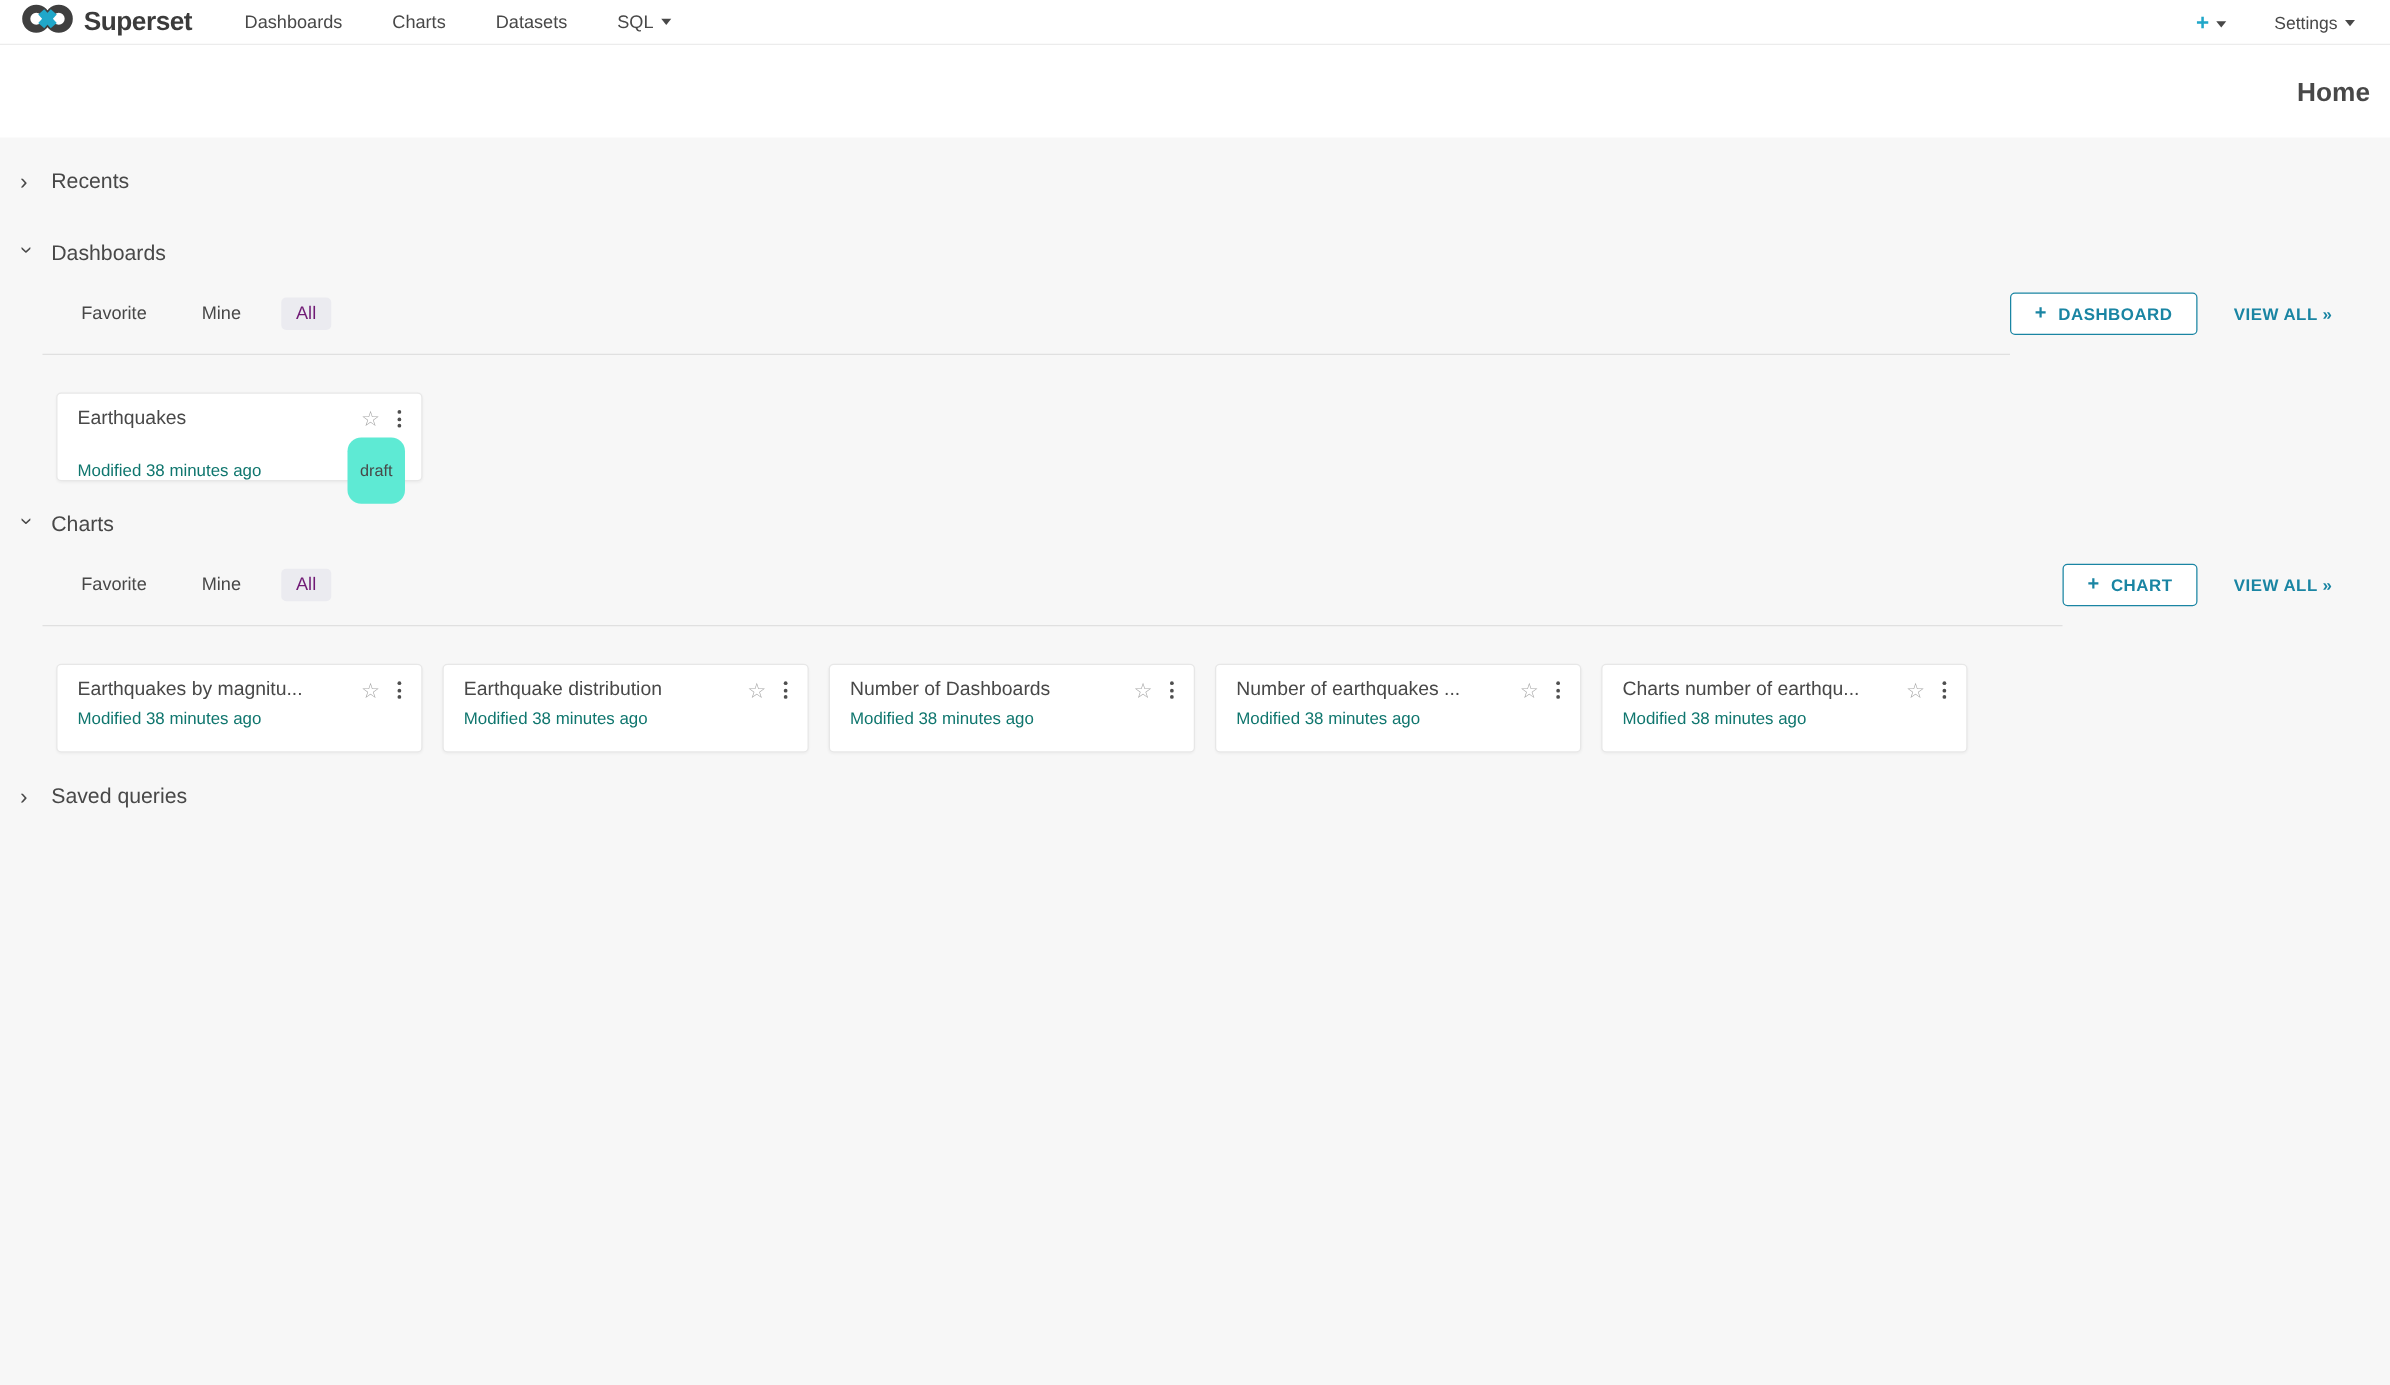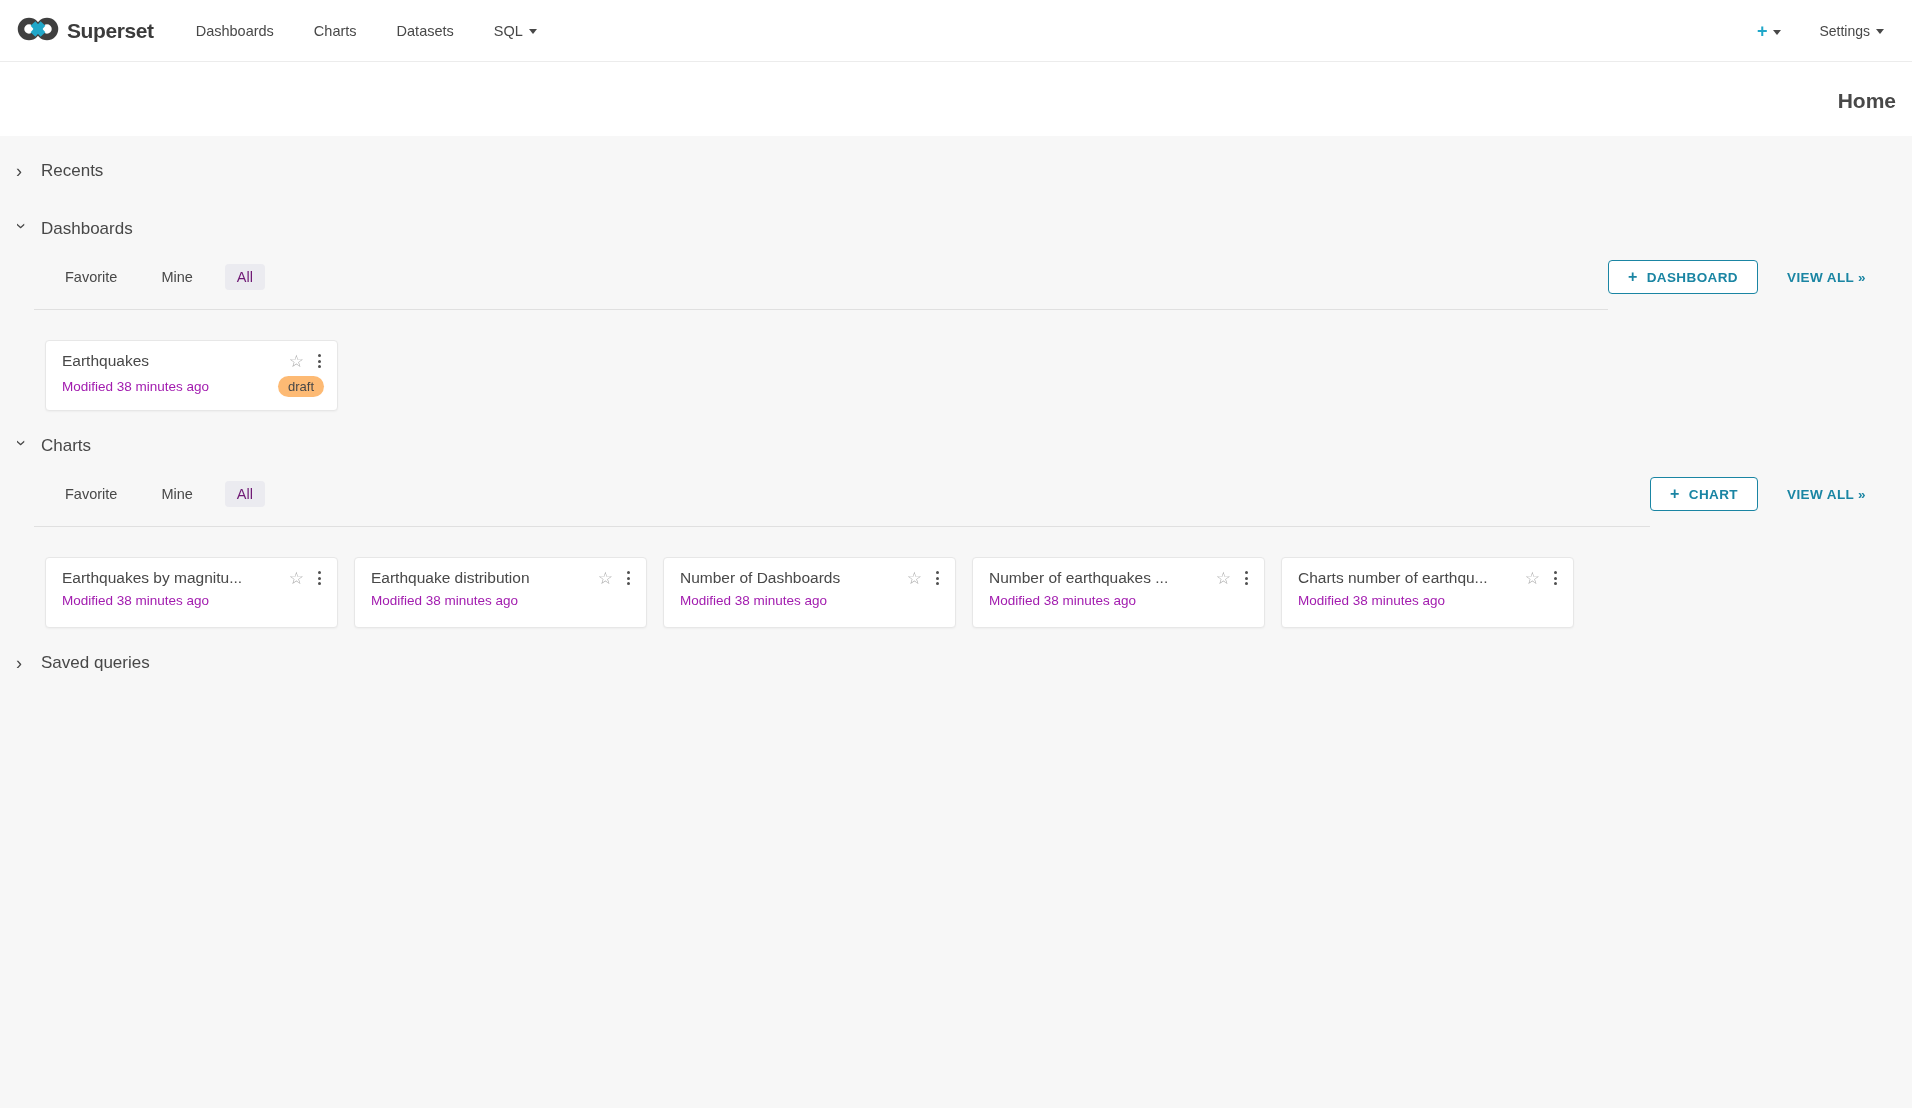--- a/index.html
+++ b/index.html
@@ -9,21 +9,21 @@
     width: 1912px;
     height: 1108px;
     font-family: "Liberation Sans", sans-serif;
     background: #f7f7f7;
     color: #484848;
     overflow: hidden;
   }
 
   
   .navbar {
-    height: 62px;
+    height: 36px;
     background: #fff;
     border-bottom: 1px solid #ececec;
     display: flex;
     align-items: center;
     padding: 0 28px 0 16px;
   }
   .brand { display: flex; align-items: center; gap: 7px; cursor: pointer; }
   .brand-text {
     font-size: 21px;
     font-weight: 700;
@@ -151,25 +151,25 @@
     font-size: 15.5px;
     color: #484848;
     white-space: nowrap;
     overflow: hidden;
   }
   .card-icons { display: flex; align-items: center; gap: 11px; margin-left: 8px; }
   .star { color: #a8a8a8; font-size: 17px; line-height: 1; cursor: pointer; }
   .kebab { display: flex; flex-direction: column; gap: 2.5px; padding: 2px 3px; cursor: pointer; }
   .kebab i { width: 3px; height: 3px; border-radius: 50%; background: #4f4f4f; }
   .card-sub-row { display: flex; align-items: center; margin-top: 6px; }
-  .card-modified { flex: 1; font-size: 13.5px; color: #a21caf; }
+  .card-modified { flex: 1; font-size: 13.5px; color: #0f766e; }
   .badge {
-    background: #fdba74;
+    background: #5eead4;
     border-radius: 11px;
-    padding: 3px 10px;
+    padding: 19px 10px;
     font-size: 13px;
     color: #484848;
   }
 </style>
 </head>
 <body>
 
 <div class="navbar">
   <div class="brand">
     <span>

